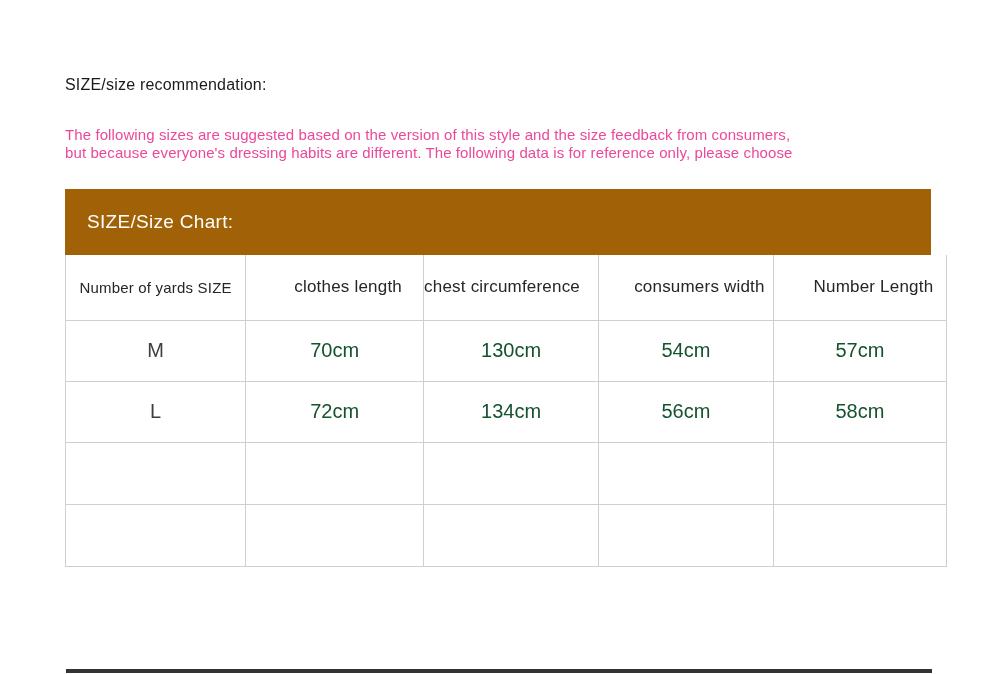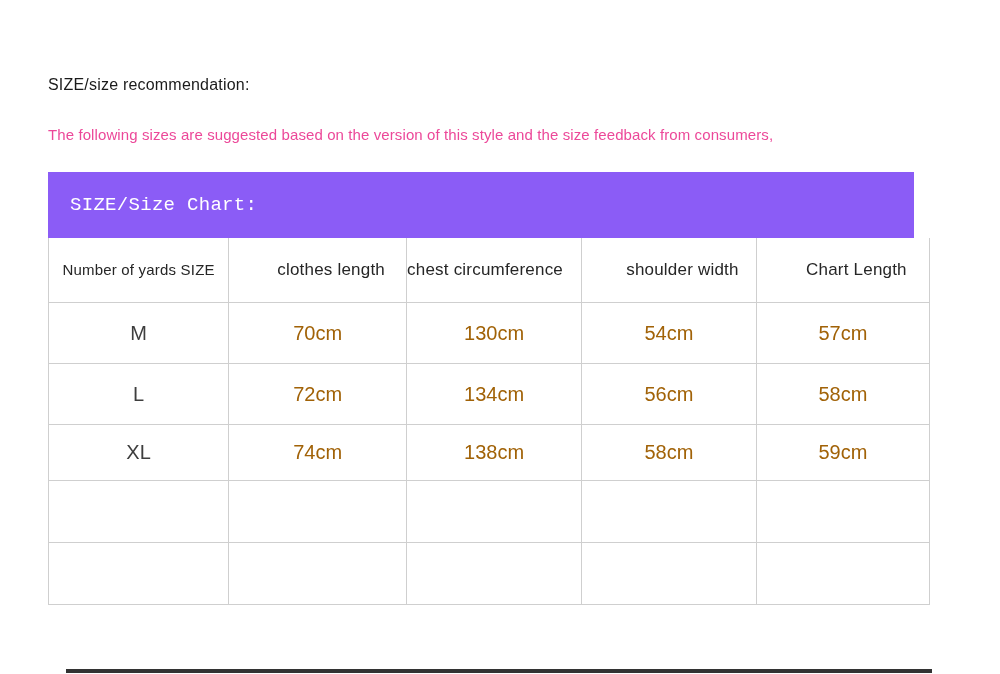--- a/index.html
+++ b/index.html
@@ -10,21 +10,21 @@
   }
   .canvas {
     position: relative;
     width: 1000px;
     height: 674px;
     background: #ffffff;
     overflow: hidden;
   }
   .content {
     position: absolute;
-    left: 48px;
+    left: 65px;
     top: 0;
     width: 866px;
   }
   .heading {
     margin-top: 76px;
     font-size: 16px;
     font-weight: 500;
     color: #1b1b1b;
     letter-spacing: 0.2px;
   }
@@ -66,21 +66,21 @@
     text-align: center;
     letter-spacing: 0.2px;
     padding-left: 28px;
   }
   .size-table th.small { font-size: 15px; padding: 0 1px; }
   .size-table th.left  { text-align: left; padding-left: 0; }
   .size-table td {
     height: 61px;
     text-align: center;
     font-size: 20px;
-    color: #a16207;
+    color: #14532d;
   }
   .size-table td.size-col { color: #3e3e3e; }
   .size-table tr.empty-row td { height: 62px; }
   .bottom-bar {
     position: absolute;
     left: 66px;
     top: 669px;
     width: 866px;
     height: 4px;
     background: #333333;
@@ -89,64 +89,58 @@
 </head>
 <body>
 
 <div class="canvas">
   <div class="content">
 
     <div class="heading">SIZE/size recommendation:</div>
 
     <div class="note">
       <div>The following sizes are suggested based on the version of this style and the size feedback from consumers,</div>
+      <div>but because everyone's dressing habits are different. The following data is for reference only, please choose</div>
     </div>
 
-    <div class="banner" style="background: #8b5cf6; color: rgb(255, 255, 255); font-family: Liberation Mono, monospace;">
+    <div class="banner" style="background: #a16207; color: rgb(255, 255, 255);">
       <span>SIZE/Size Chart:</span>
     </div>
 
     <table class="size-table">
       <colgroup>
         <col style="width:20.45%">
         <col style="width:20.20%">
         <col style="width:19.85%">
         <col style="width:19.85%">
         <col style="width:19.65%">
       </colgroup>
       <thead>
         <tr>
           <th class="small">Number of yards SIZE</th>
           <th>clothes length</th>
           <th class="left">chest circumference</th>
-          <th>shoulder width</th>
-          <th>Chart Length</th>
+          <th>consumers width</th>
+          <th>Number Length</th>
         </tr>
       </thead>
       <tbody>
         <tr>
           <td class="size-col">M</td>
           <td>70cm</td>
           <td>130cm</td>
           <td>54cm</td>
           <td>57cm</td>
         </tr>
         <tr>
           <td class="size-col">L</td>
           <td>72cm</td>
           <td>134cm</td>
           <td>56cm</td>
           <td>58cm</td>
-        </tr>
-        <tr style="height:56px;">
-          <td class="size-col" style="height:56px;">XL</td>
-          <td style="height:56px;">74cm</td>
-          <td style="height:56px;">138cm</td>
-          <td style="height:56px;">58cm</td>
-          <td style="height:56px;">59cm</td>
         </tr>
         <tr class="empty-row">
           <td></td>
           <td></td>
           <td></td>
           <td></td>
           <td></td>
         </tr>
         <tr class="empty-row">
           <td></td>

